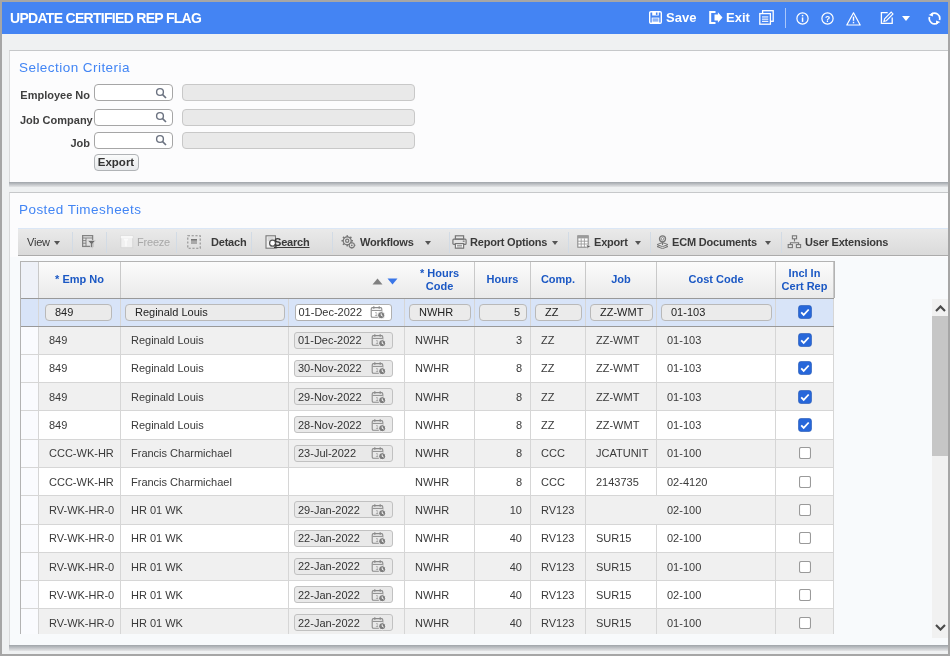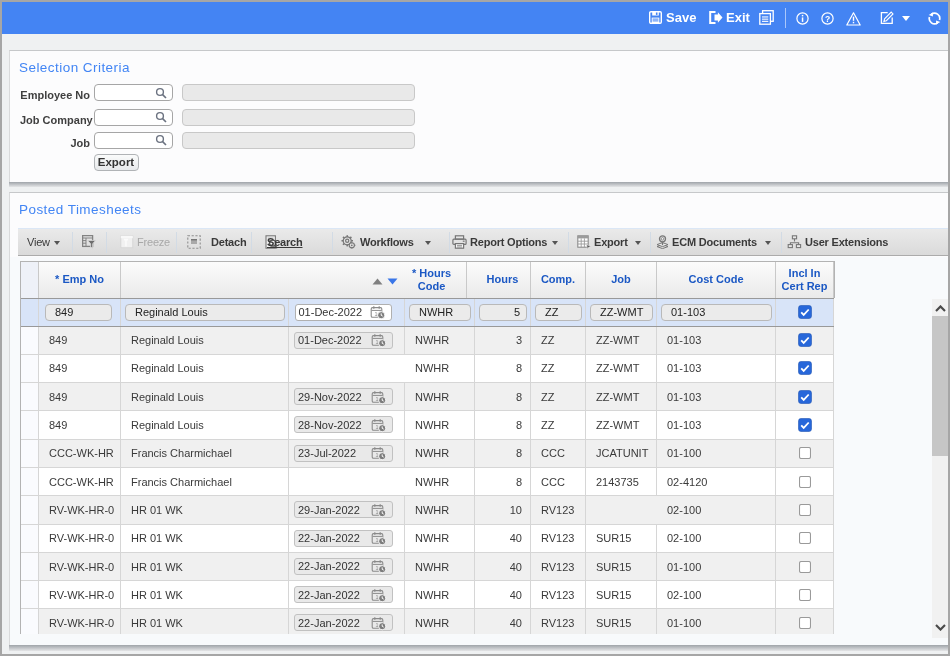--- a/index.html
+++ b/index.html
@@ -55,20 +55,21 @@
              display:flex; align-items:center; padding-left:3px; white-space:nowrap; }
   .ibox { position:absolute; top:5px; height:17px; background:#ebebeb; border:1px solid #b9b9b9;
           border-radius:4px; font-size:11px; color:#222; display:flex; align-items:center; padding-left:9px; white-space:nowrap; }
   .vsb { position:absolute; left:929.5px; top:296.5px; width:17px; height:339.5px; background:#f1f1f1; }
   .vthumb { position:absolute; left:0; top:17.5px; width:17px; height:140px; background:#c6c6c6; }
 </style>
 </head>
 <body>
 <div class="page">
   <div class="topbar">
+<div class="title">UPDATE CERTIFIED REP FLAG</div>
 <div class="abs" style="left:647px;top:9px;">
         <svg width="13" height="13" viewBox="0 0 13 13" style="">
           <rect x="0.7" y="0.7" width="11.6" height="11.6" rx="1.2" fill="none" stroke="#ffffff" stroke-width="1.4"></rect>
           <rect x="3.2" y="0.9" width="6.6" height="3.6" fill="#ffffff"></rect>
           <rect x="6.9" y="1.5" width="1.6" height="2.4" fill="#4484f3"></rect>
           <rect x="2.7" y="6.6" width="7.6" height="5.6" fill="#ffffff"></rect>
           <rect x="3.6" y="7.6" width="5.8" height="1" fill="#4484f3"></rect>
           <rect x="3.6" y="9.4" width="5.8" height="1" fill="#4484f3"></rect>
         </svg>
       </div>
@@ -201,21 +202,21 @@
 <div class="t-item" style="left:189px;font-weight:bold;color:#3a3a3a;margin-left:6px;">Detach</div>
 <div class="t-sep" style="left:235px;"></div>
 <div class="t-ico" style="left:249px;top:6px;">
           <svg width="14" height="14" viewBox="0 0 14 14" style="">
             <rect x="1" y="0.8" width="9.4" height="12.4" fill="#f2f2f2" stroke="#777777" stroke-width="1.1"></rect>
             <path d="M2.6 3h6M2.6 5h6" stroke="#b9b9b9" stroke-width="0.9"></path>
             <circle cx="7.6" cy="8.2" r="3" fill="#fff" stroke="#555" stroke-width="1.3"></circle>
             <path d="M9.7 10.5l2.6 2.6" stroke="#555" stroke-width="1.5"></path>
           </svg>
         </div>
-<div class="t-item" style="left:251px;font-weight:bold;color:#3a3a3a;text-decoration:underline;">Search</div>
+<div class="t-item" style="left:258px;font-weight:bold;color:#3a3a3a;text-decoration:underline;">Search</div>
 <div class="t-sep" style="left:316px;"></div>
 <div class="t-ico" style="left:325px;top:6px;">
           <svg width="15" height="14" viewBox="0 0 15 14" style="">
             <g stroke="#777777" fill="none" stroke-width="1.2">
               <circle cx="6.2" cy="5.8" r="4"></circle>
               <circle cx="6.2" cy="5.8" r="1.6"></circle>
             </g>
             <g fill="#777777">
               <rect x="5.5" y="0.2" width="1.5" height="1.8"></rect>
               <rect x="5.5" y="9.6" width="1.5" height="1.8"></rect>
@@ -281,21 +282,21 @@
           </svg>
         </div>
 <div class="t-item" style="left:789px;font-weight:bold;color:#3a3a3a;">User Extensions</div>
   </div>
     </div>
 
   <div class="grid">
     <div class="ghead">
 <div class="hcell" style="left:0px;width:18px;background:#eef1f8;"></div>
 <div class="hcell" style="left:18px;width:82px;">* Emp No</div>
-<div class="hcell" style="left:376px;width:70px;">* Hours<br>Code</div>
+<div class="hcell" style="left:384px;width:70px;">* Hours<br>Code</div>
 <div class="hcell" style="left:454px;width:56px;">Hours</div>
 <div class="hcell" style="left:510px;width:55px;">Comp.</div>
 <div class="hcell" style="left:565px;width:71px;">Job</div>
 <div class="hcell" style="left:636px;width:119px;">Cost Code</div>
 <div class="hcell" style="left:755px;width:58px;">Incl In<br>Cert Rep</div>
 <div class="abs" style="left:351px;top:16px;">
           <svg width="11" height="7" viewBox="0 0 11 7" style="">
             <path d="M5.5 0.5 10.5 6.5H0.5z" fill="#808080"></path>
           </svg>
         </div>
@@ -377,20 +378,32 @@
                 <rect x="0.5" y="0.5" width="13" height="13" rx="2.4" fill="#2767da" stroke="#2155b4" stroke-width="0.6"></rect>
                 <path d="M3.2 7.3l2.5 2.6 5-5.4" fill="none" stroke="#fff" stroke-width="1.8"></path>
               </svg>
             </span>
           </div>
         </div>
 <div class="row" style="">
           <div class="cell selcol" style="left:0px;width:18px;"></div>
           <div class="cell cl" style="left:18px;width:82px;">849</div>
           <div class="cell cl" style="left:100px;width:168px;">Reginald Louis</div>
+          <div class="cell cl" style="left:268px;width:116px;">
+            <div class="dwidget">30-Nov-2022<span style="position:absolute;right:5px;top:0.5px;">
+                <svg width="16" height="15" viewBox="0 0 16 15" style="">
+                  <rect x="1.2" y="2.6" width="10.6" height="9.6" rx="1.3" fill="none" stroke="#8a8a8a" stroke-width="1.1"></rect>
+                  <path d="M3.8 1.2v2.6M9.2 1.2v2.6" stroke="#8a8a8a" stroke-width="1.2"></path>
+                  <path d="M1.6 5.4h9.8" stroke="#8a8a8a" stroke-width="1"></path>
+                  <text x="4.6" y="10.6" font-family="Liberation Sans" font-size="5.5" fill="#8a8a8a">1</text>
+                  <circle cx="11.2" cy="10.2" r="3.6" fill="#7d7d7d" stroke="#fdfdfd" stroke-width="0.9"></circle>
+                  <path d="M11.2 8.4v1.9l1.5 0.8" stroke="#fff" stroke-width="1" fill="none"></path>
+                </svg>
+              </span></div>
+          </div>
           <div class="cell cl" style="left:384px;width:70px;">NWHR</div>
           <div class="cell cr" style="left:454px;width:56px;">8</div>
           <div class="cell cl" style="left:510px;width:55px;">ZZ</div>
           <div class="cell cl" style="left:565px;width:71px;">ZZ-WMT</div>
           <div class="cell cl" style="left:636px;width:119px;">01-103</div>
           <div class="cell " style="left:755px;width:58px;">
             <span style="margin:0 auto;display:inline-flex;">
               <svg width="14" height="14" viewBox="0 0 14 14" style="">
                 <rect x="0.5" y="0.5" width="13" height="13" rx="2.4" fill="#2767da" stroke="#2155b4" stroke-width="0.6"></rect>
                 <path d="M3.2 7.3l2.5 2.6 5-5.4" fill="none" stroke="#fff" stroke-width="1.8"></path>

